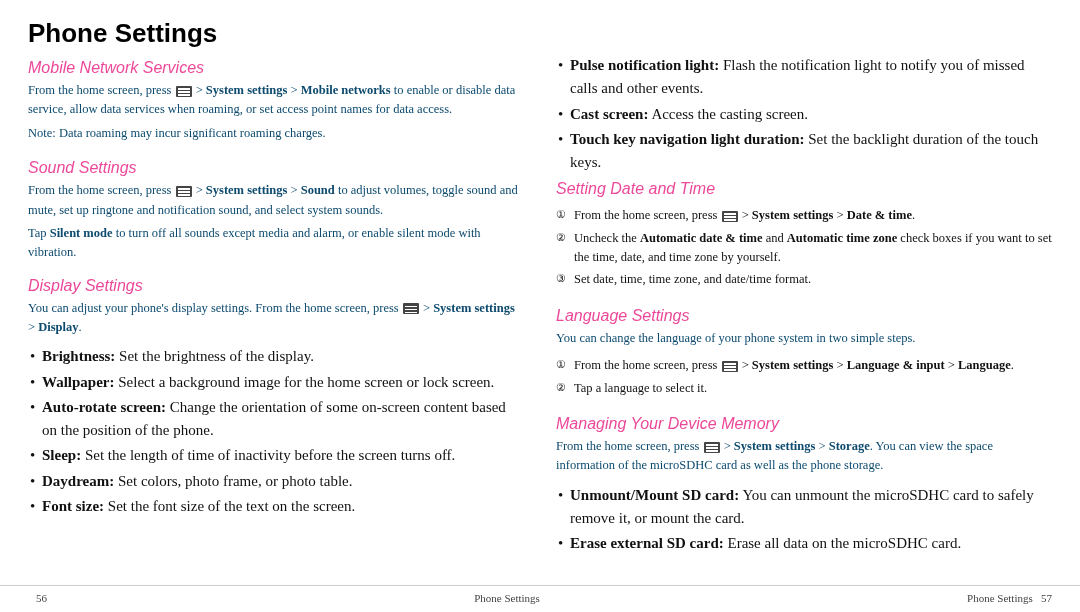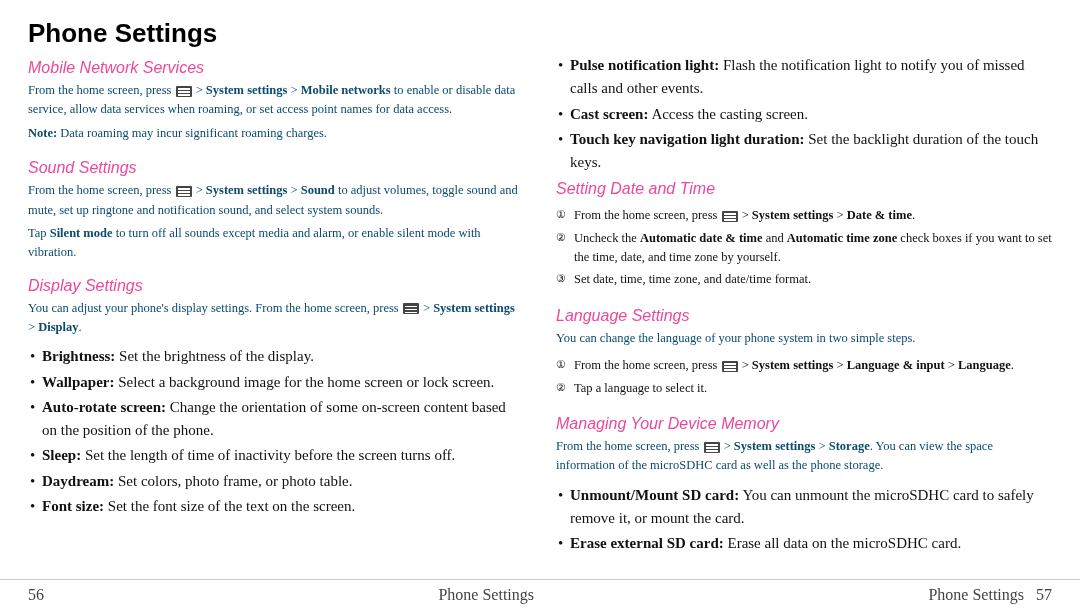--- a/index.html
+++ b/index.html
@@ -50,21 +50,21 @@
       line-height: 1.55;
       margin-bottom: 4px;
       color: #0c4a6e;
     }
     .note {
       font-size: 12.5px;
       line-height: 1.55;
       margin-bottom: 6px;
     }
     .note span.note-label {
-      font-weight: bold;
+      font-weight: normal;
     }
     b, strong {
       font-weight: bold;
     }
     ul.bullet-list {
       list-style: none;
       margin: 4px 0 4px 0;
       padding: 0;
     }
     ul.bullet-list li {
@@ -121,22 +121,23 @@
       width: 100%;
       border: none;
       border-top: 1px solid #ccc;
       margin: 0;
     }
     .footer {
       display: flex;
       justify-content: space-between;
       align-items: flex-end;
       padding: 6px 28px 8px 28px;
-      font-size: 16px;
+      font-size: 11px;
       color: #444;
+      margin-left: 8px;
     }
   </style>
 </head>
 <body>
 
 <div class="page-container">
 
   <div class="column">
     <h1 class="page-title">Phone Settings</h1>
 

